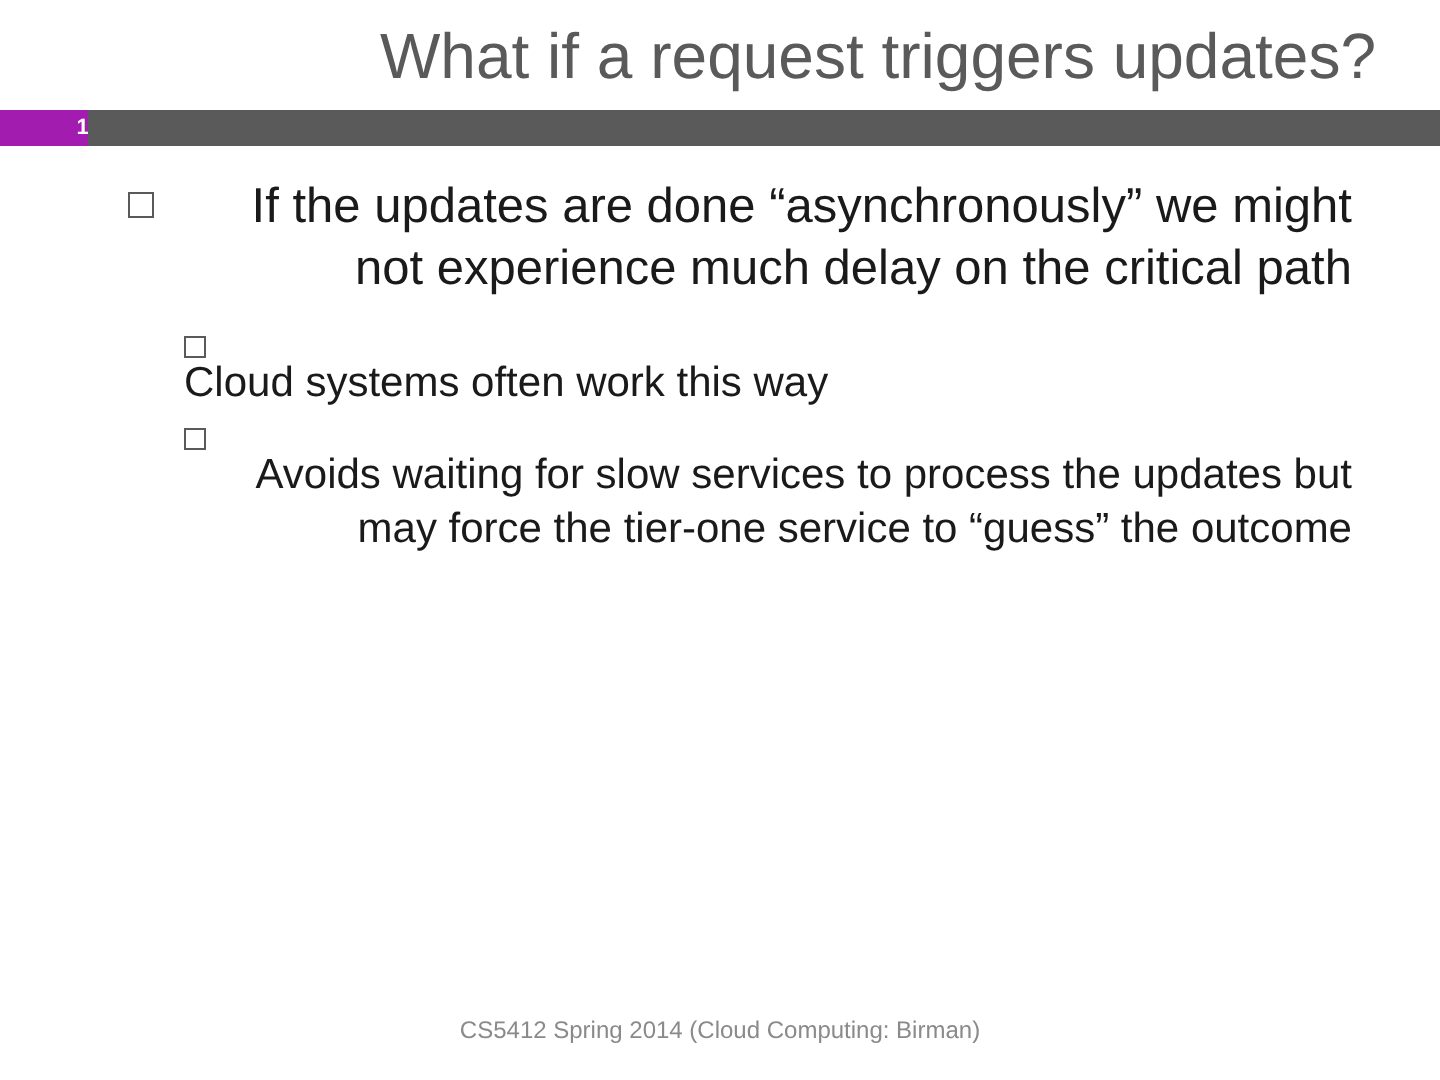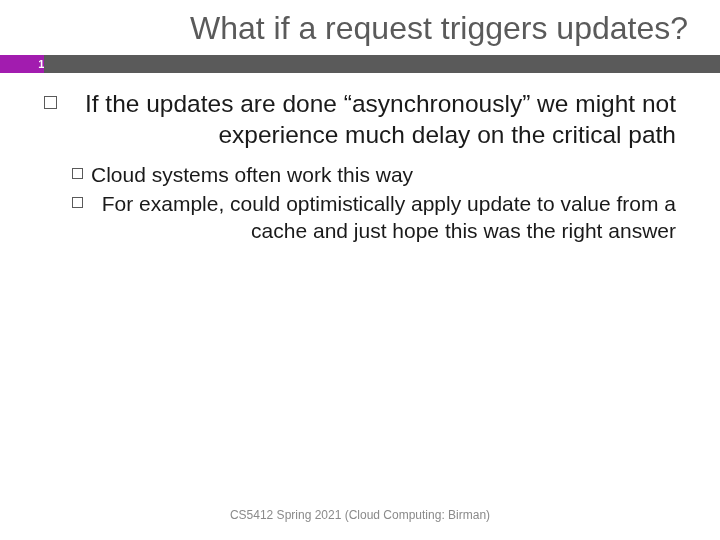--- a/index.html
+++ b/index.html
@@ -35,20 +35,21 @@
     justify-content: center;
     width: 26px;
     padding-left: 44px;
   }
   .bar {
     background: #5a5a5a;
     flex: 1;
   }
   .content {
     padding: 0 44px 0 44px;
+    margin-left: 20px;
   }
   .bullet-row {
     display: flex;
     align-items: flex-start;
     margin-bottom: 12px;
   }
   .bullet-square {
     width: 13px;
     height: 13px;
     border: 1.5px solid #5a5a5a;
@@ -70,20 +71,21 @@
   }
   .sub-list {
     padding-left: 28px;
     margin-top: 6px;
     margin-bottom: 10px;
   }
   .sub-row {
     display: flex;
     align-items: flex-start;
     margin-bottom: 2px;
+    flex-direction: column;
   }
   .sub-square {
     width: 11px;
     height: 11px;
     border: 1.5px solid #5a5a5a;
     margin-top: 6px;
     margin-right: 8px;
     flex-shrink: 0;
   }
   .sub-text {
@@ -121,20 +123,20 @@
     <div class="bullet-text">If the updates are done “asynchronously” we might not experience much delay on the critical path</div>
   </div>
 
   <div class="sub-list">
     <div class="sub-row">
       <div class="sub-square"></div>
       <div class="sub-text">Cloud systems often work this way</div>
     </div>
     <div class="sub-row">
       <div class="sub-square"></div>
-      <div class="sub-text">For example, could optimistically apply update to value from a cache and just hope this was the right answer</div>
+      <div class="sub-text">Avoids waiting for slow services to process the updates but may force the tier-one service to “guess” the outcome</div>
     </div>
   </div>
 
 
 </div>
 
-<div class="footer">CS5412 Spring 2021 (Cloud Computing: Birman)</div>
+<div class="footer">CS5412 Spring 2014 (Cloud Computing: Birman)</div>
 
 </body></html>

